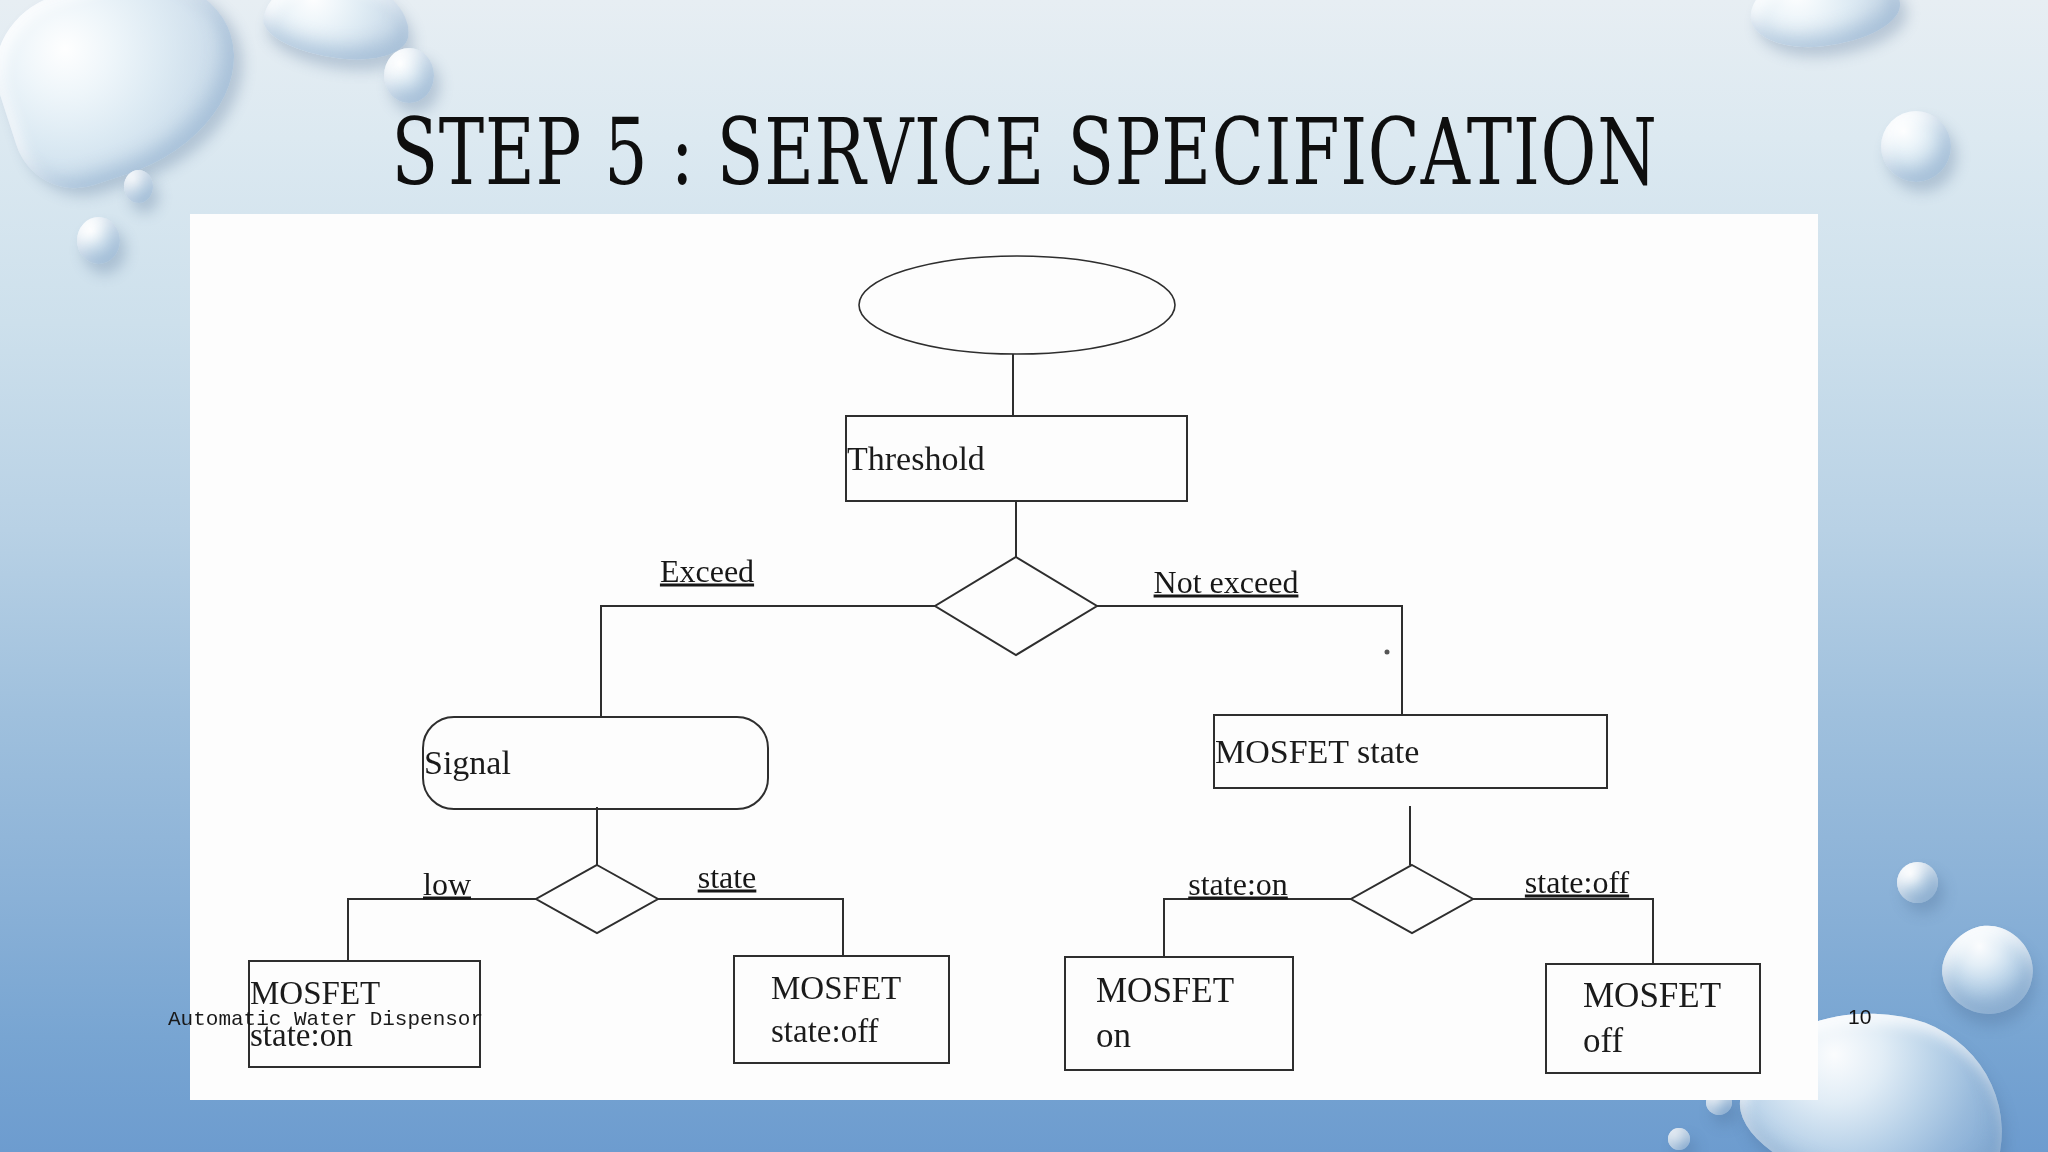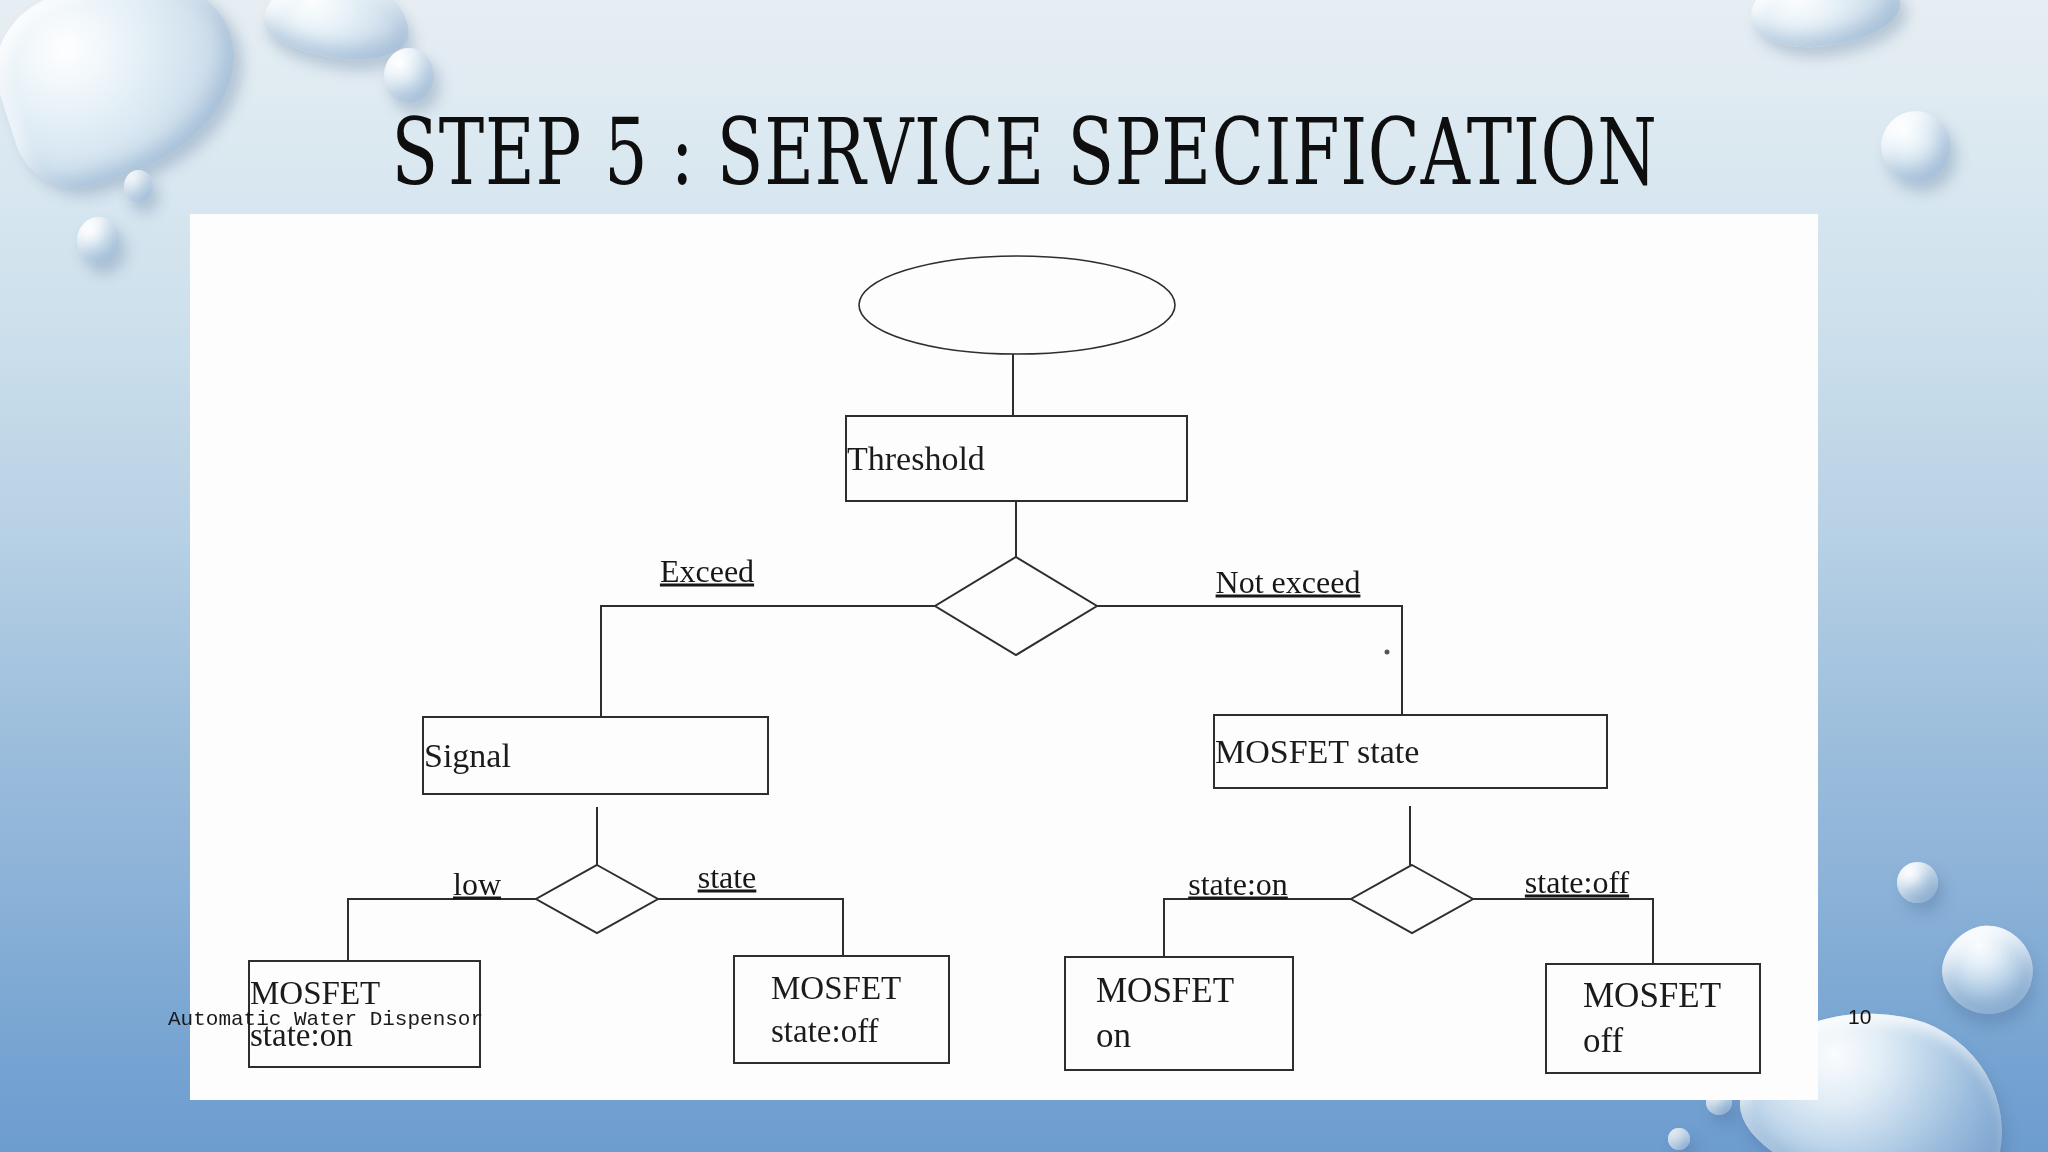--- a/index.html
+++ b/index.html
@@ -80,35 +80,35 @@
     background:transparent;
     color:#1b1b1b;
     display:flex;flex-direction:column;justify-content:center;
     box-sizing:border-box;
     line-height:1.28;
   }
   .node.center{align-items:flex-start;text-align:center;}
   .node.leftal{align-items:flex-start;text-align:left;}
   .node span{display:block;}
   .n-threshold{left:845px;top:415px;width:343px;height:87px;font-size:34px;}
-  .n-signal{left:422px;top:716px;width:347px;height:79px;font-size:34px;}
+  .n-signal{left:422px;top:716px;width:347px;height:94px;font-size:34px;border-radius:32px;}
   .n-mstate{left:1213px;top:714px;width:395px;height:75px;font-size:34px;}
   .n-box1{left:248px;top:960px;width:233px;height:108px;font-size:33px;}
   .n-box2{left:733px;top:955px;width:217px;height:109px;font-size:33px;padding-left:36px;}
   .n-box3{left:1064px;top:956px;width:230px;height:115px;font-size:35px;padding-left:30px;}
   .n-box4{left:1545px;top:963px;width:216px;height:111px;font-size:35px;padding-left:36px;}
   
   .elabel{
     position:absolute;
     transform:translate(-50%,-50%);
     font-size:32px;color:#171717;white-space:nowrap;text-decoration:underline;
   }
   .l-exceed{left:707px;top:571px;}
-  .l-notexceed{left:1288px;top:582px;}
-  .l-low{left:447px;top:884px;margin-left:30px;}
+  .l-notexceed{left:1226px;top:582px;}
+  .l-low{left:447px;top:884px;}
   .l-high{left:727px;top:877px;}
   .l-stateon{left:1238px;top:884px;}
   .l-stateoff{left:1577px;top:882px;}
   
   .footer-text{
     position:absolute;left:168px;top:1008px;
     font-family:Liberation Mono, monospace;
     font-size:21px;color:#1a1a1a;z-index:6;
   }
   .page-number{

